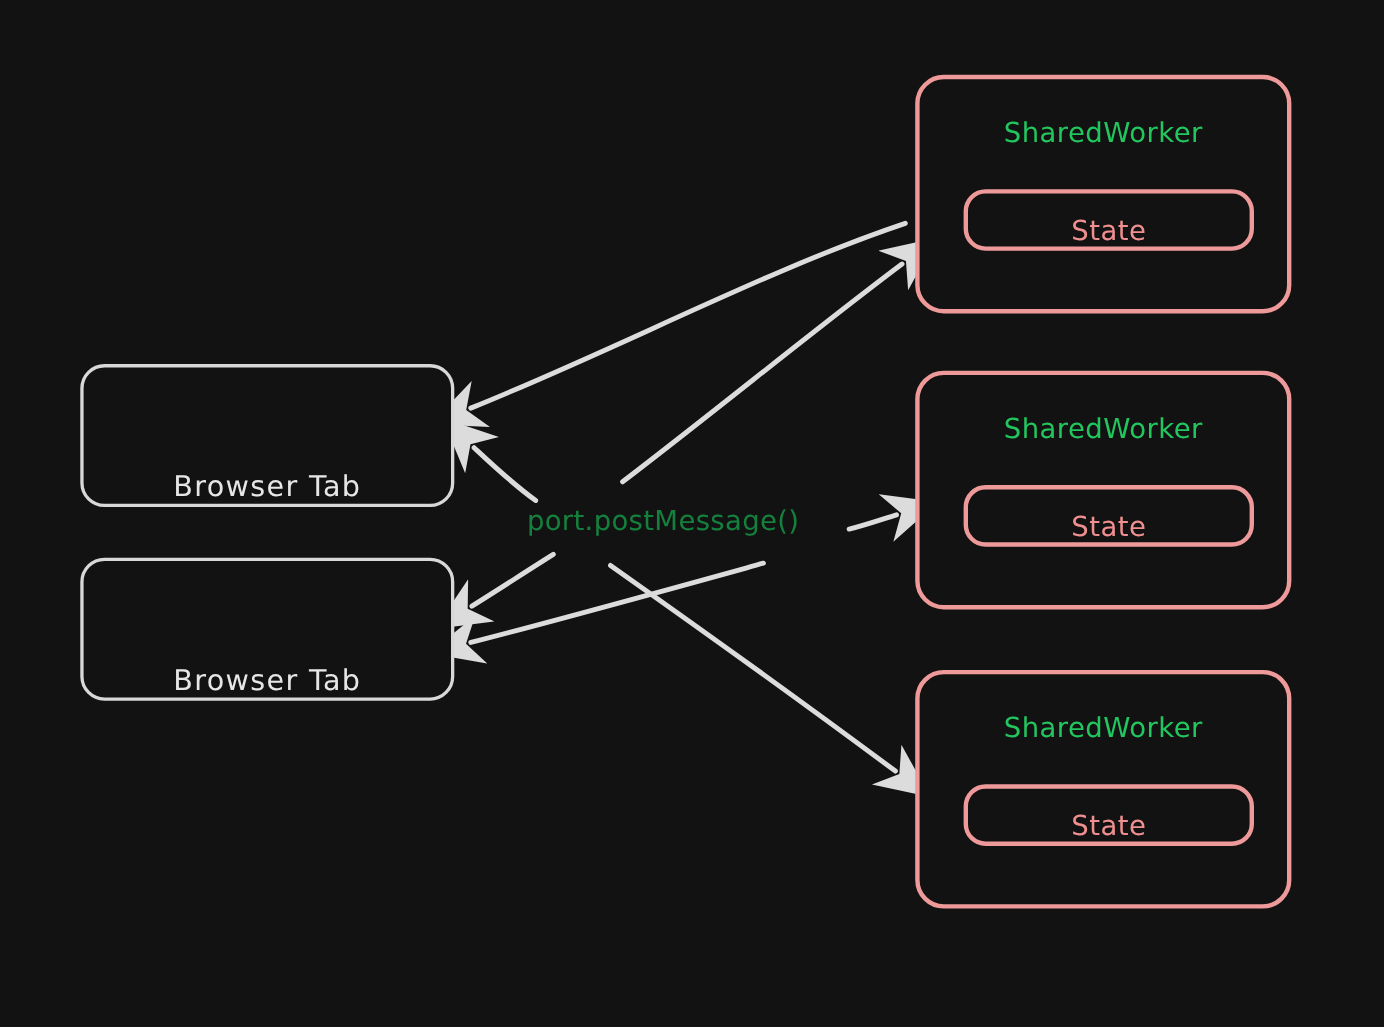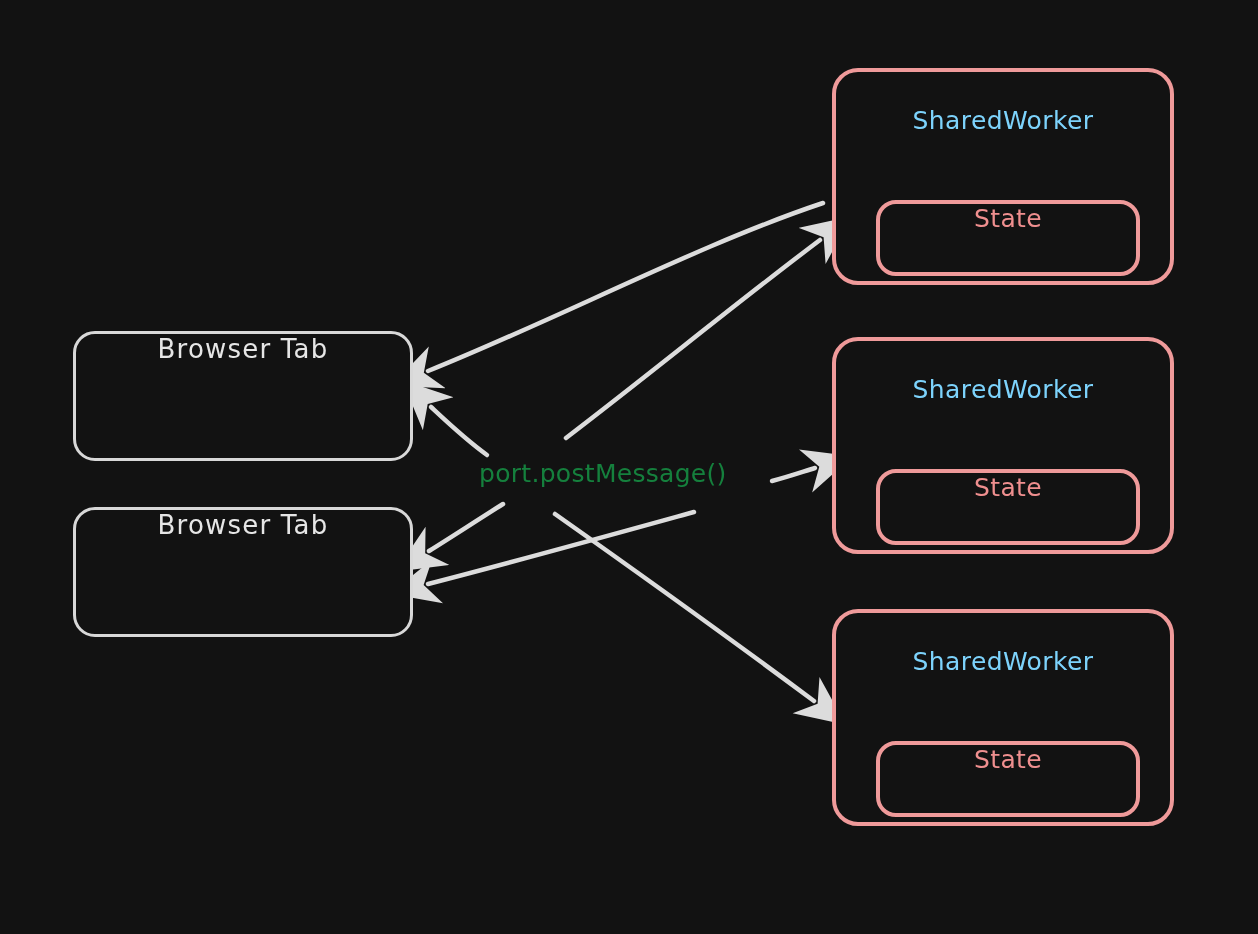--- a/index.html
+++ b/index.html
@@ -29,50 +29,49 @@
   }
   .node {
     position: absolute;
     box-sizing: border-box;
     border-radius: 22px;
     background: #121212;
   }
   .tab-node {
     border: 3px solid #d8d8d8;
     display: flex;
-    align-items: flex-start;
+    align-items: flex-end;
     justify-content: center;
   }
   .worker-node {
     border: 4px solid #ef9a9a;
     border-radius: 26px;
   }
   .worker-title {
     position: absolute;
     left: 0;
     right: 0;
     top: 34px;
     text-align: center;
-    color: #7dd3fc;
+    color: #22c55e;
     font-size: 25px;
     letter-spacing: 0.4px;
   }
   .state-box {
     position: absolute;
     left: 40px;
     right: 30px;
     top: 100px;
-    height: 76px;
+    height: 56px;
     box-sizing: border-box;
     border: 4px solid #ef9a9a;
     border-radius: 20px;
     display: flex;
-    align-items: flex-start;
+    align-items: flex-end;
     justify-content: center;
-    margin-top: 28px;
   }
   .state-label {
     color: #ef8f8f;
     font-size: 25px;
     letter-spacing: 0.4px;
   }
   .tab-label {
     color: #e6e6e6;
     font-size: 26px;
     letter-spacing: 1.2px;

